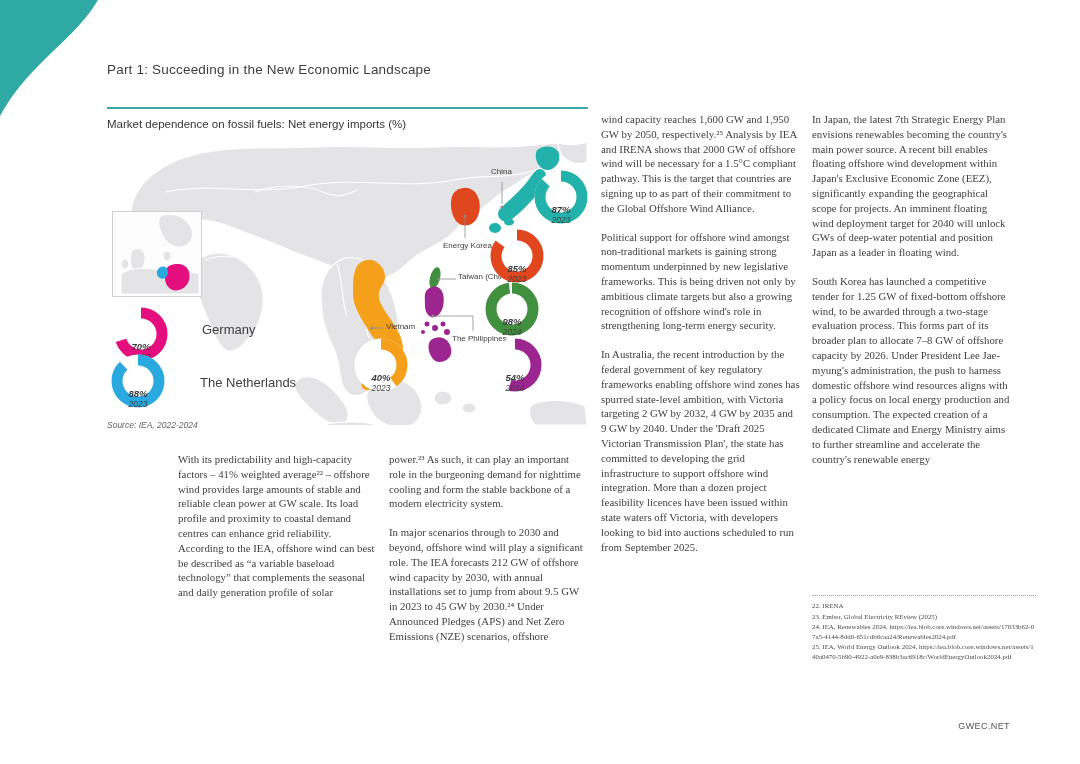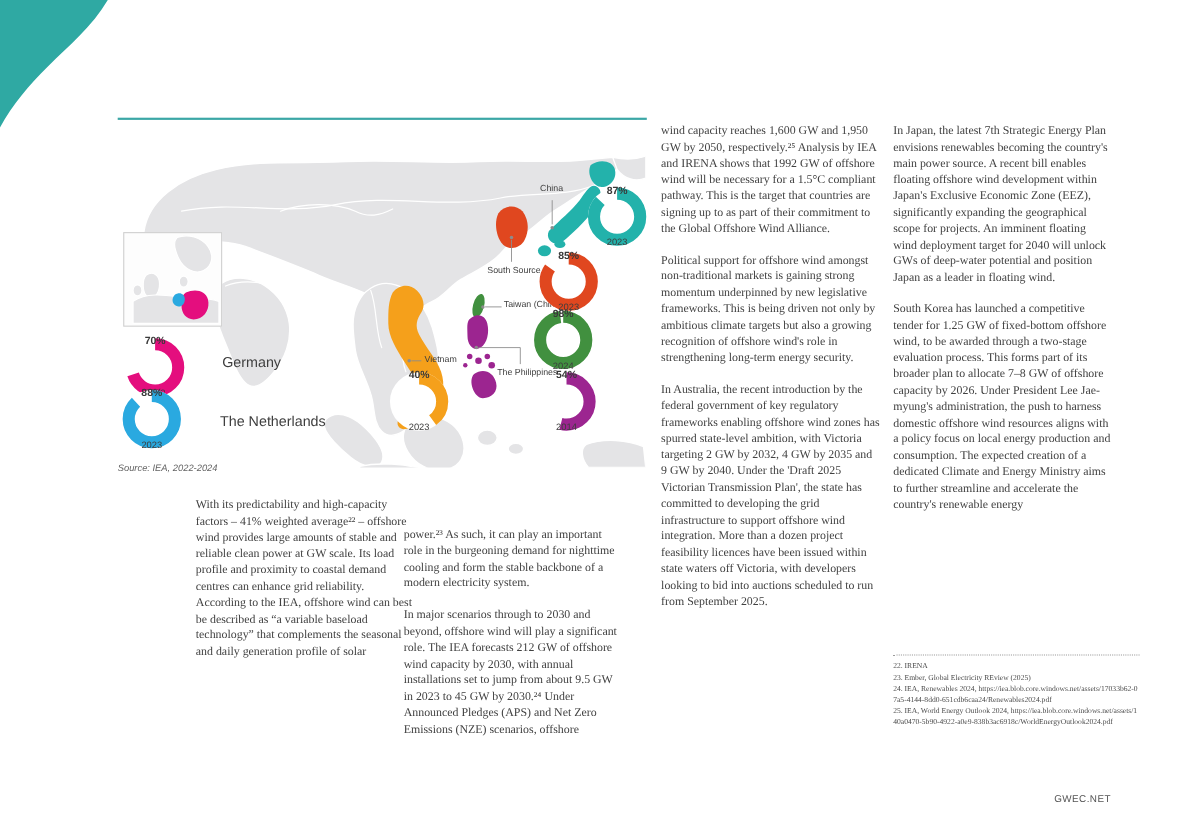--- a/index.html
+++ b/index.html
@@ -20,33 +20,33 @@
   .china-label{position:absolute;left:318px;top:224px;font-size:9px;color:#ffffff;opacity:.9;}
 
   .inset{position:absolute;left:112px;top:211px;width:88px;height:84px;border:1px solid #cfcfcf;background:#fdfdfd;}
 
   .map-label{position:absolute;font-size:8px;color:#3e3e3e;white-space:nowrap;}
 
   
   .donut{position:absolute;width:56px;height:56px;}
   .donut svg{position:absolute;left:0;top:0;}
   .donut-text{position:absolute;left:0;top:0;width:56px;height:56px;display:flex;flex-direction:column;
-              align-items:center;justify-content:space-between;line-height:1.1;text-align:center;}
+              align-items:center;justify-content:flex-end;line-height:1.1;text-align:center;font-style:italic;}
   .donut-text .pct{font-weight:bold;font-size:9.5px;color:#393939;}
   .donut-text .yr{font-size:8.5px;color:#3d3d3d;}
 
   .country-side-label{position:absolute;font-size:13px;color:#3e3e3e;white-space:nowrap;}
   .source{position:absolute;left:107px;top:420px;font-size:8.5px;color:#646464;font-style:italic;}
 
   
   .col{position:absolute;width:199px;font-family:"Liberation Serif","DejaVu Serif",serif;
        font-size:10.8px;line-height:14.8px;color:#414141;}
   .col p{margin:0 0 14px 0;}
   .col1{left:178px;top:452px;}
-  .col2{left:367px;top:452px;margin-top:27px;}
+  .col2{left:389px;top:452px;}
   .col3{left:601px;top:112px;}
   .col4{left:812px;top:112px;}
 
   .footnotes{position:absolute;left:812px;top:595px;width:224px;border-top:1px dotted #9a9a9a;padding-top:5px;
              font-family:"Liberation Serif","DejaVu Serif",serif;font-size:6.9px;line-height:9.6px;
              color:#4a4a4a;word-break:break-all;}
   .footnotes div{margin-bottom:1px;}
 
   
   .page-number{position:absolute;left:48px;top:719px;font-size:10px;font-weight:bold;color:#2fa9a3;margin-top:48px;}
@@ -54,22 +54,24 @@
 </style>
 </head>
 <body>
 
 <div class="page">
 
   <svg class="corner" width="110" height="122" viewBox="0 0 110 122">
     <path d="M0 0 L98 0 C84 24 62 42 44 60 C26 78 12 94 0 116 Z" fill="#2fa9a3"></path>
   </svg>
 
+  <div class="part-title">Part 1: Succeeding in the New Economic Landscape</div>
 
   <div class="chart-rule"></div>
+  <div class="chart-title">Market dependence on fossil fuels: Net energy imports (%)</div>
 
   <div class="map-wrap">
     <svg width="482" height="285" viewBox="0 0 482 285">
       <g fill="#e4e4e6" stroke="#ffffff" stroke-width="1.2" stroke-linejoin="round">
 
         <path d="M26,70 C30,42 58,22 92,14 C130,5 170,9 210,7 C250,5 290,9 330,7 C365,5 400,9 430,5 L452,3 C462,9 454,20 440,26 C424,34 412,44 398,52 C386,60 378,70 366,76 C356,81 352,90 344,96 C334,104 324,108 314,114 C304,120 298,130 288,134 C278,138 272,146 264,152 L256,148 C248,140 240,134 230,128 C214,120 196,116 180,108 C160,100 140,92 118,84 C96,76 60,82 42,78 C32,76 25,74 26,70 Z"></path>
 
         <path d="M232,122 C244,114 258,118 268,126 C278,134 284,146 288,158 C292,172 296,186 292,200 C288,216 280,232 270,244 C262,254 250,260 242,252 C234,244 236,230 232,218 C228,204 220,192 218,178 C216,162 214,148 220,136 C224,128 226,126 232,122 Z"></path>
 
         <path d="M96,118 C108,110 124,112 136,120 C148,128 156,140 158,154 C160,170 154,186 144,198 C136,208 126,216 118,208 C110,200 106,186 100,172 C94,158 88,142 90,130 C91,124 92,121 96,118 Z"></path>
@@ -139,21 +141,21 @@
         <ellipse cx="12" cy="52" rx="4" ry="5"></ellipse>
         <ellipse cx="54" cy="44" rx="4" ry="5"></ellipse>
         <path d="M8,62 C20,54 36,56 48,58 C62,60 76,58 86,62 L86,82 L8,82 Z"></path>
       </g>
       <path d="M56,54 C64,50 74,52 76,60 C78,68 74,76 66,78 C58,80 52,74 52,66 C52,60 52,57 56,54 Z" fill="#e40e7e"></path>
       <path d="M46,56 C50,53 55,55 55,60 C55,65 51,68 47,66 C43,64 43,59 46,56 Z" fill="#2aa9e0"></path>
     </svg>
   </div>
 
   <div class="map-label" style="left:491px;top:167px">China</div>
-  <div class="map-label" style="left:443px;top:241px">South Source</div>
+  <div class="map-label" style="left:443px;top:241px">Energy Korea</div>
   <div class="map-label" style="left:458px;top:272px">Taiwan (China)</div>
   <div class="map-label" style="left:452px;top:334px">The Philippines</div>
   <div class="map-label" style="left:386px;top:322px">Vietnam</div>
 
   <div class="donut" style="left:533px;top:169px">
     <svg width="56" height="56">
         <circle cx="28" cy="28" r="26.5" fill="#ffffff"></circle>
       <circle class="arc" cx="28" cy="28" r="21" fill="none" stroke-width="11" pathLength="100" transform="rotate(-90 28 28)" stroke="#23b2ab" stroke-dasharray="87 100"></circle>
       </svg>
     <div class="donut-text">
@@ -229,21 +231,21 @@
   <div class="source">Source: IEA, 2022-2024</div>
 
   <div class="col col1">
     <p>With its predictability and high-capacity factors – 41% weighted average²² – offshore wind provides large amounts of stable and reliable clean power at GW scale. Its load profile and proximity to coastal demand centres can enhance grid reliability. According to the IEA, offshore wind can best be described as “a variable baseload technology” that complements the seasonal and daily generation profile of solar</p>
   </div>
   <div class="col col2">
     <p>power.²³ As such, it can play an important role in the burgeoning demand for nighttime cooling and form the stable backbone of a modern electricity system.</p>
     <p>In major scenarios through to 2030 and beyond, offshore wind will play a significant role. The IEA forecasts 212 GW of offshore wind capacity by 2030, with annual installations set to jump from about 9.5 GW in 2023 to 45 GW by 2030.²⁴ Under Announced Pledges (APS) and Net Zero Emissions (NZE) scenarios, offshore</p>
   </div>
   <div class="col col3">
-    <p>wind capacity reaches 1,600 GW and 1,950 GW by 2050, respectively.²⁵ Analysis by IEA and IRENA shows that 1992 GW of offshore wind will be necessary for a 1.5°C compliant pathway. This is the target that countries are signing up to as part of their commitment to the Global Offshore Wind Alliance.</p>
+    <p>wind capacity reaches 1,600 GW and 1,950 GW by 2050, respectively.²⁵ Analysis by IEA and IRENA shows that 2000 GW of offshore wind will be necessary for a 1.5°C compliant pathway. This is the target that countries are signing up to as part of their commitment to the Global Offshore Wind Alliance.</p>
     <p>Political support for offshore wind amongst non-traditional markets is gaining strong momentum underpinned by new legislative frameworks. This is being driven not only by ambitious climate targets but also a growing recognition of offshore wind's role in strengthening long-term energy security.</p>
     <p>In Australia, the recent introduction by the federal government of key regulatory frameworks enabling offshore wind zones has spurred state-level ambition, with Victoria targeting 2 GW by 2032, 4 GW by 2035 and 9 GW by 2040. Under the 'Draft 2025 Victorian Transmission Plan', the state has committed to developing the grid infrastructure to support offshore wind integration. More than a dozen project feasibility licences have been issued within state waters off Victoria, with developers looking to bid into auctions scheduled to run from September 2025.</p>
   </div>
   <div class="col col4">
     <p>In Japan, the latest 7th Strategic Energy Plan envisions renewables becoming the country's main power source. A recent bill enables floating offshore wind development within Japan's Exclusive Economic Zone (EEZ), significantly expanding the geographical scope for projects. An imminent floating wind deployment target for 2040 will unlock GWs of deep-water potential and position Japan as a leader in floating wind.</p>
     <p>South Korea has launched a competitive tender for 1.25 GW of fixed-bottom offshore wind, to be awarded through a two-stage evaluation process. This forms part of its broader plan to allocate 7–8 GW of offshore capacity by 2026. Under President Lee Jae-myung's administration, the push to harness domestic offshore wind resources aligns with a policy focus on local energy production and consumption. The expected creation of a dedicated Climate and Energy Ministry aims to further streamline and accelerate the country's renewable energy</p>
   </div>
 
   <div class="footnotes">
     <div>22. IRENA</div>

